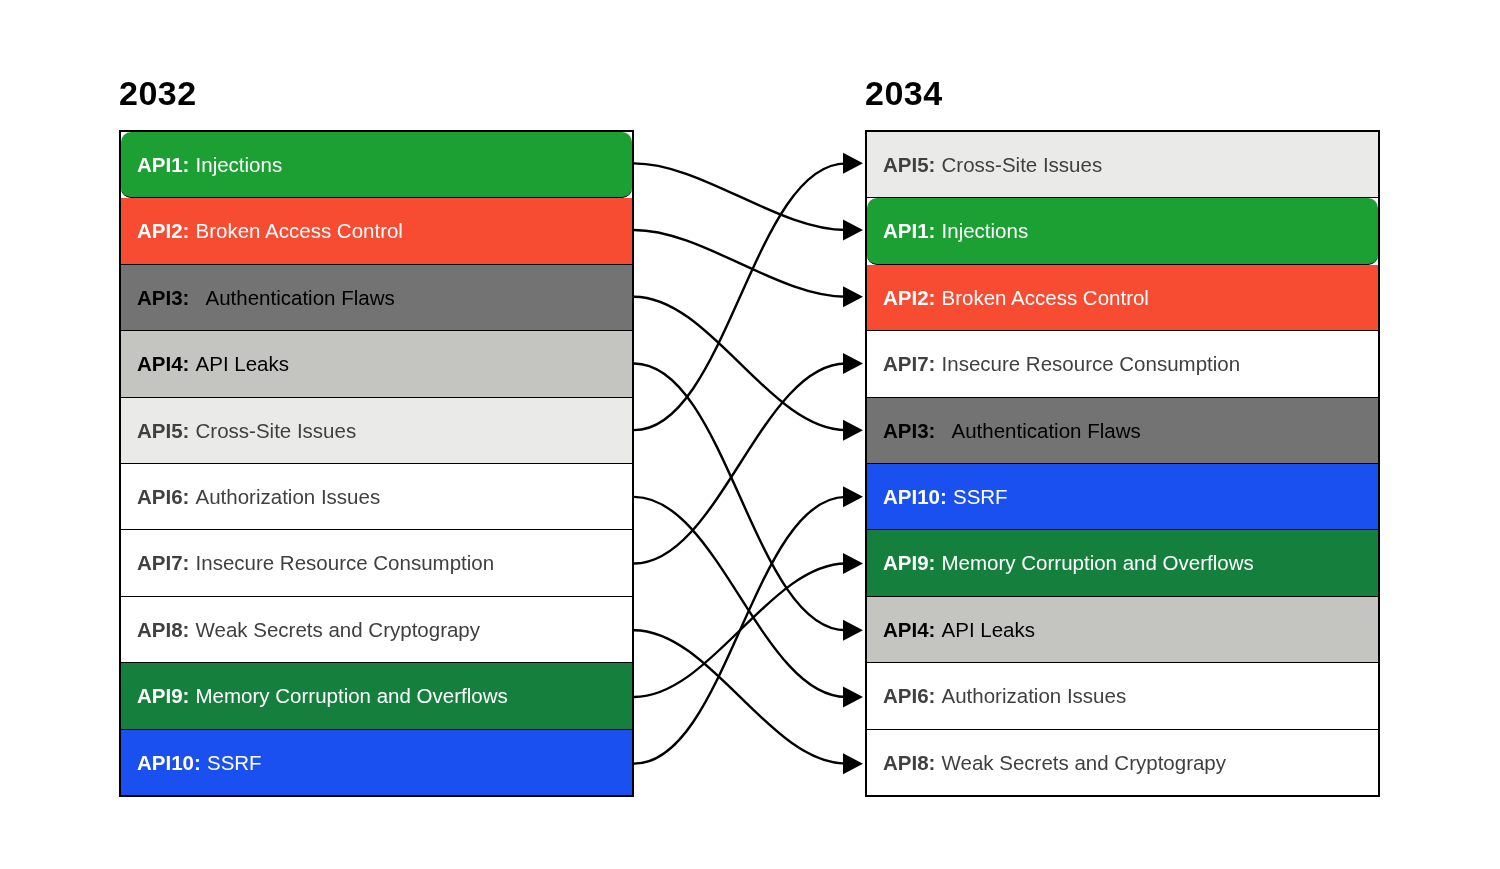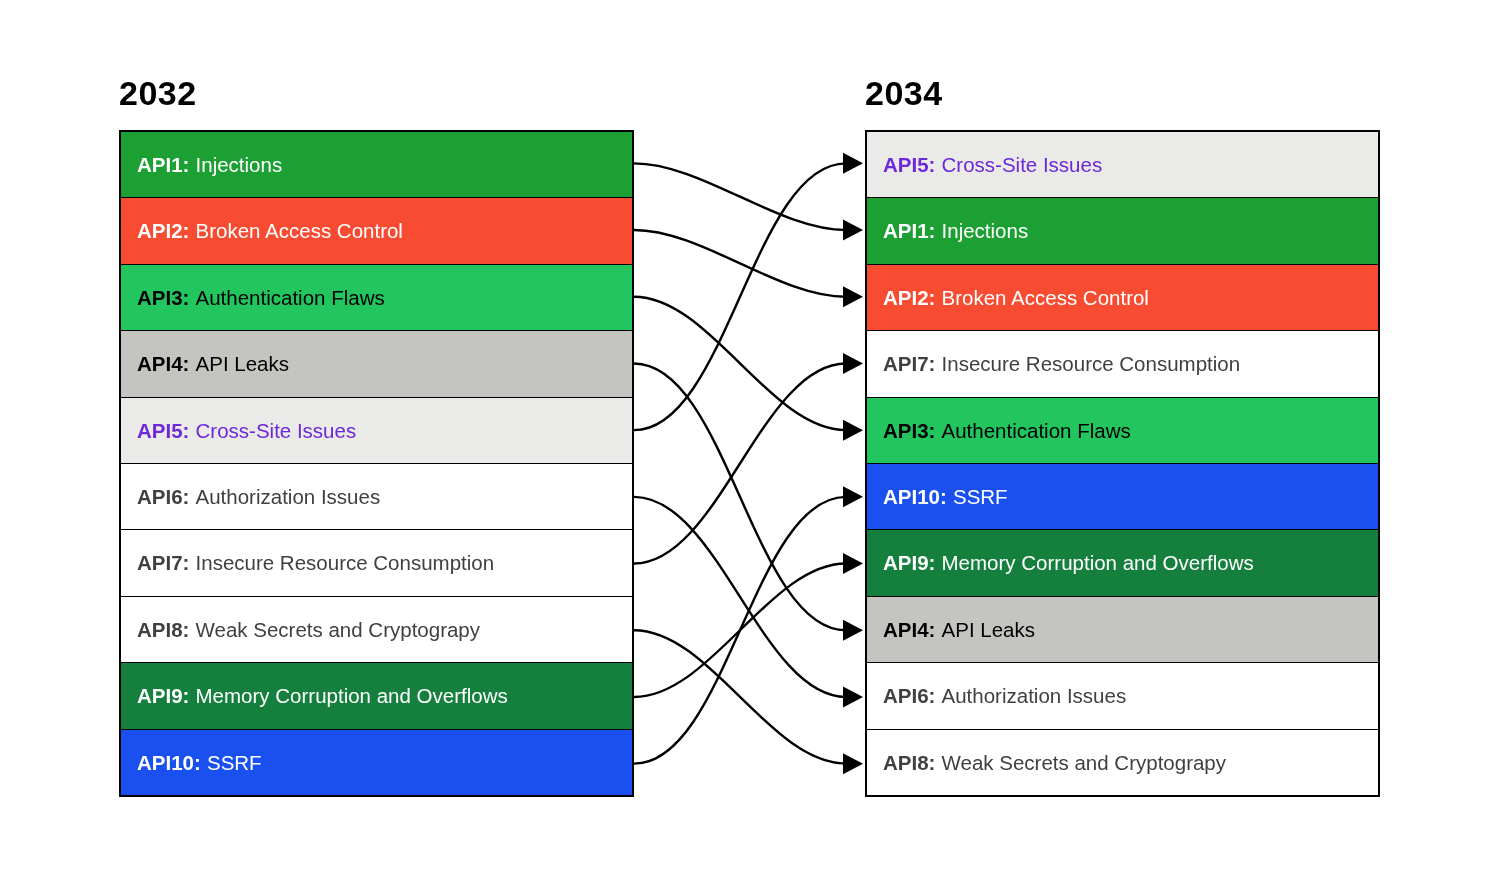--- a/index.html
+++ b/index.html
@@ -60,25 +60,25 @@
   .risk-row:last-child { border-bottom: none; }
   .risk-row .rank {
     font-weight: 700;
     margin-right: 0.30em;
   }
   .risk-row .title {
     font-weight: 400;
   }
 
   
-  .theme-green  { background: #1CA033; color: #ffffff; }
+  .theme-green  { background: #1CA033; color: #ffffff; border-radius: 10px; }
   .theme-red    { background: #F74B32; color: #ffffff; }
-  .theme-gold   { background: #22c55e; color: #000000; }
+  .theme-gold   { background: #737373; color: #000000; gap: 10px; }
   .theme-gray   { background: #C4C4C0; color: #000000; }
-  .theme-light  { background: #EAEAE8; color: #6d28d9; }
+  .theme-light  { background: #EAEAE8; color: #404040; }
   .theme-white  { background: #FFFFFF; color: #404040; }
   .theme-black  { background: #15803d; color: #FFFFFF; }
   .theme-blue   { background: #1B50F0; color: #FFFFFF; }
 
   #connectors {
     position: absolute;
     left: 0; top: 0;
     width: 1500px;
     height: 869px;
     pointer-events: none;

